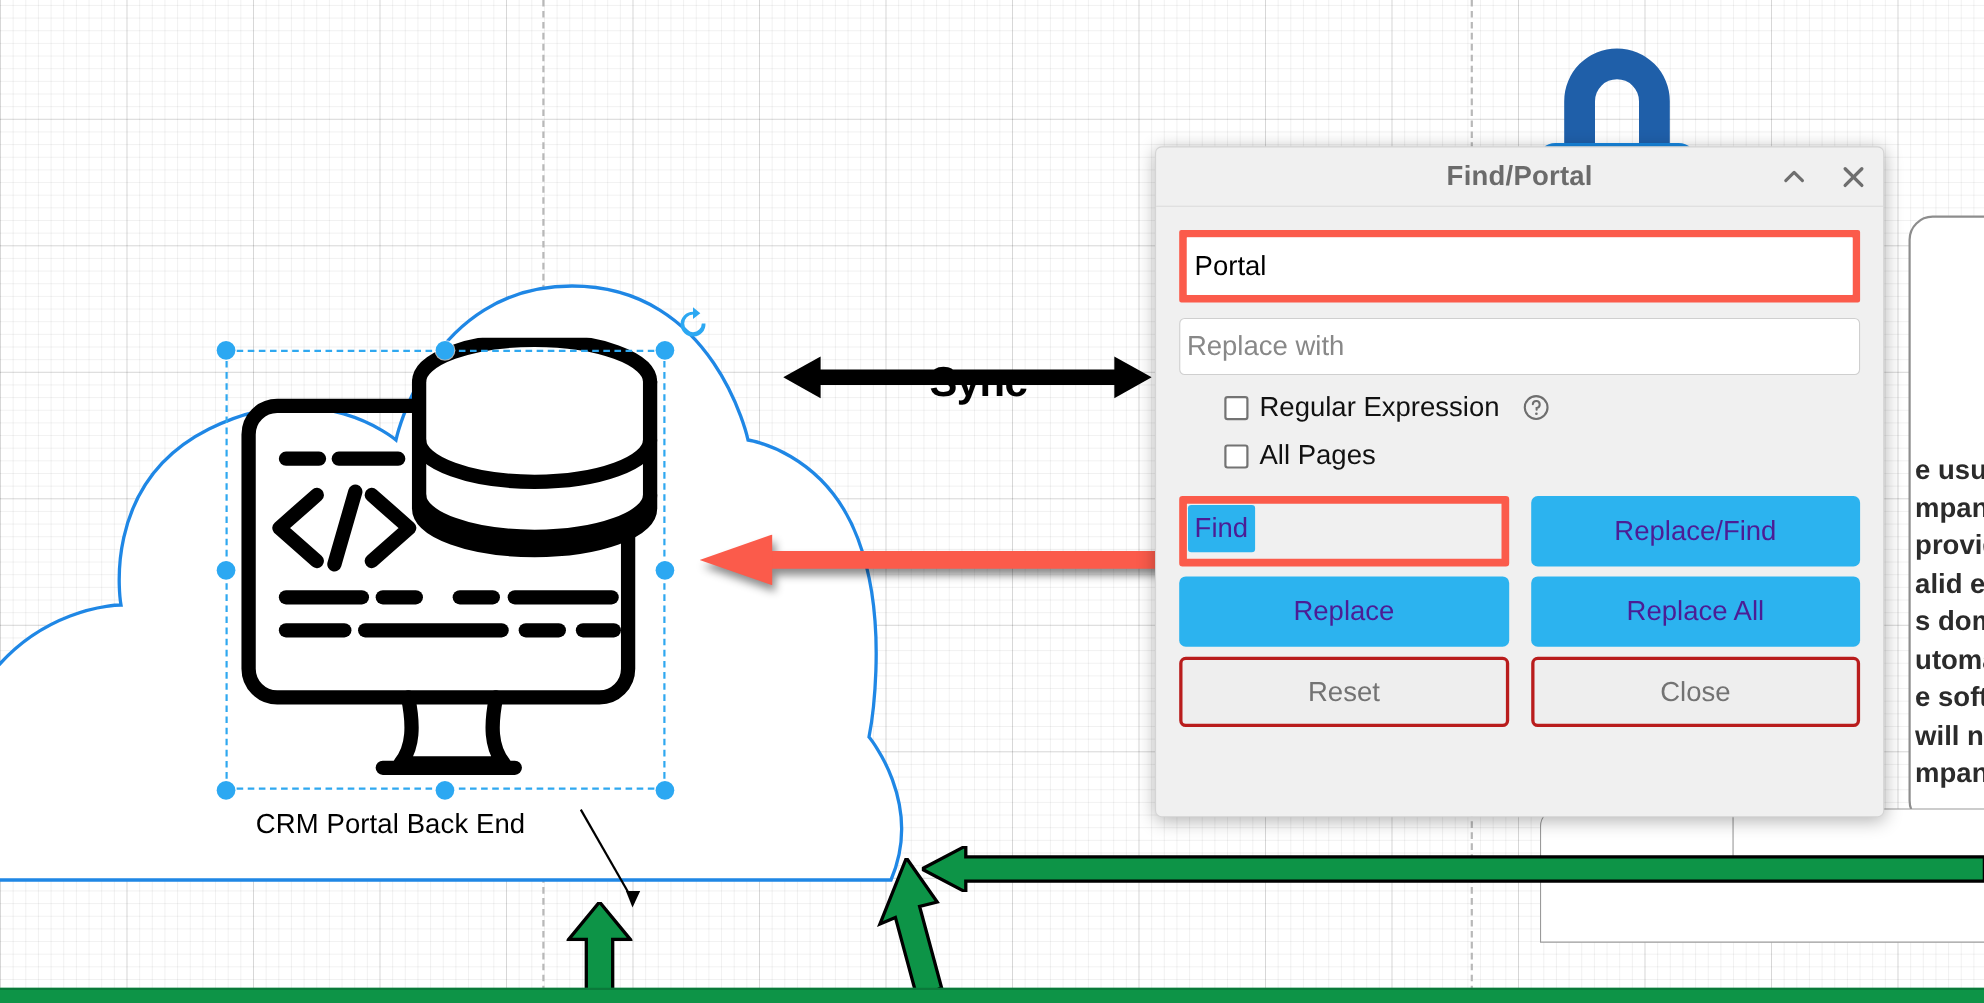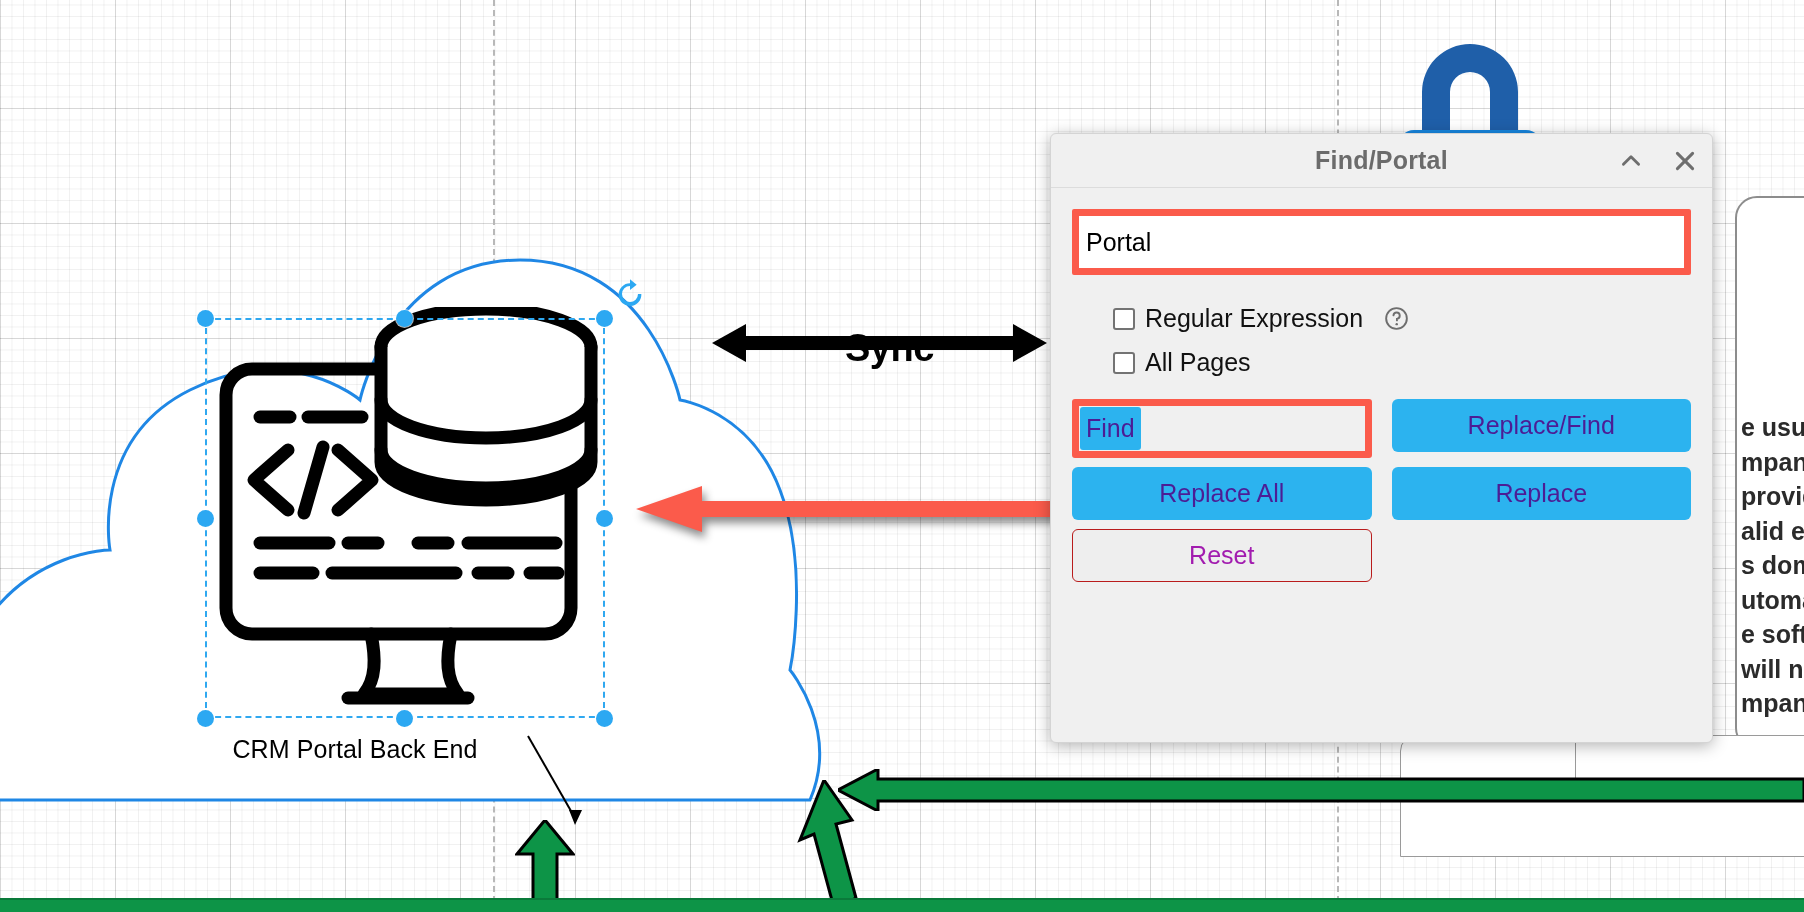--- a/index.html
+++ b/index.html
@@ -111,26 +111,26 @@
   .fld.in-hl{border:1px solid #fff;border-radius:0;height:52px;}
   .gap{height:14px;}
 
   .check-row{display:flex;align-items:center;gap:10px;margin-top:15px;padding-left:41px;}
   .cbx{width:22px;height:22px;border:2px solid #737373;border-radius:3px;background:#fff;box-sizing:border-box;cursor:pointer;}
   .cbx-label{font-size:25px;color:#111;}
   .help-ic{margin-left:10px;display:inline-flex;}
 
   .btn-grid{margin-top:22px;display:grid;grid-template-columns:1fr 1fr;gap:9px 20px;}
   .btn{
-    height:53px;border-radius:6px;border:none;cursor:pointer;
+    height:64px;border-radius:6px;border:none;cursor:pointer;
     font-size:25px;font-family:"Liberation Sans", sans-serif;
     display:flex;align-items:center;justify-content:center;
   }
   .btn-primary{background:#2cb3ef;color:#4c1d95;}
-  .btn-plain{background:#eeeeee;color:#a21caf;border:1px solid #b91c1c;}
+  .btn-plain{background:#eeeeee;color:#737373;border:3px solid #b91c1c;}
   .btn-cell-hl{border:7px solid #fb5b4b;border-radius:3px;box-sizing:border-box;padding:1px;}
   .btn-cell-hl .btn{height:43px;border-radius:3px;}
 </style>
 </head>
 <body>
 
 <div id="canvas">
 
   <div class="pagebreak" style="left:493px;"></div>
   <div class="pagebreak" style="left:1337px;"></div>
@@ -256,20 +256,21 @@
   </div>
 
   <div class="dlg-body">
 
     <div class="hl-outer">
       <input class="fld in-hl" value="Portal" style="">
     </div>
 
     <div class="gap"></div>
 
+    <input class="fld" value="" placeholder="Replace with" style="">
 
     <div class="check-row">
       <div class="cbx"></div>
       <div class="cbx-label">Regular Expression</div>
       <span class="help-ic">
         <svg width="27" height="27" viewBox="0 0 24 24">
           <circle cx="12" cy="12" r="9.2" fill="none" stroke="#6e6e6e" stroke-width="1.7"></circle>
           <path d="M9.3 9.2 a2.8 2.8 0 1 1 3.1 3.1 v1.4" fill="none" stroke="#6e6e6e" stroke-width="1.7" stroke-linecap="round"></path>
           <circle cx="12.2" cy="17" r="1.1" fill="#6e6e6e"></circle>
         </svg>
@@ -279,19 +280,20 @@
     <div class="check-row">
       <div class="cbx"></div>
       <div class="cbx-label">All Pages</div>
     </div>
 
     <div class="btn-grid">
       <div class="btn-cell-hl">
         <button class="btn btn-primary">Find</button>
       </div>
       <button class="btn btn-primary">Replace/Find</button>
+      <button class="btn btn-primary">Replace</button>
       <button class="btn btn-primary">Replace All</button>
-      <button class="btn btn-primary">Replace</button>
       <button class="btn btn-plain">Reset</button>
+      <button class="btn btn-plain">Close</button>
     </div>
 
   </div>
 </div>
 
 </body></html>

